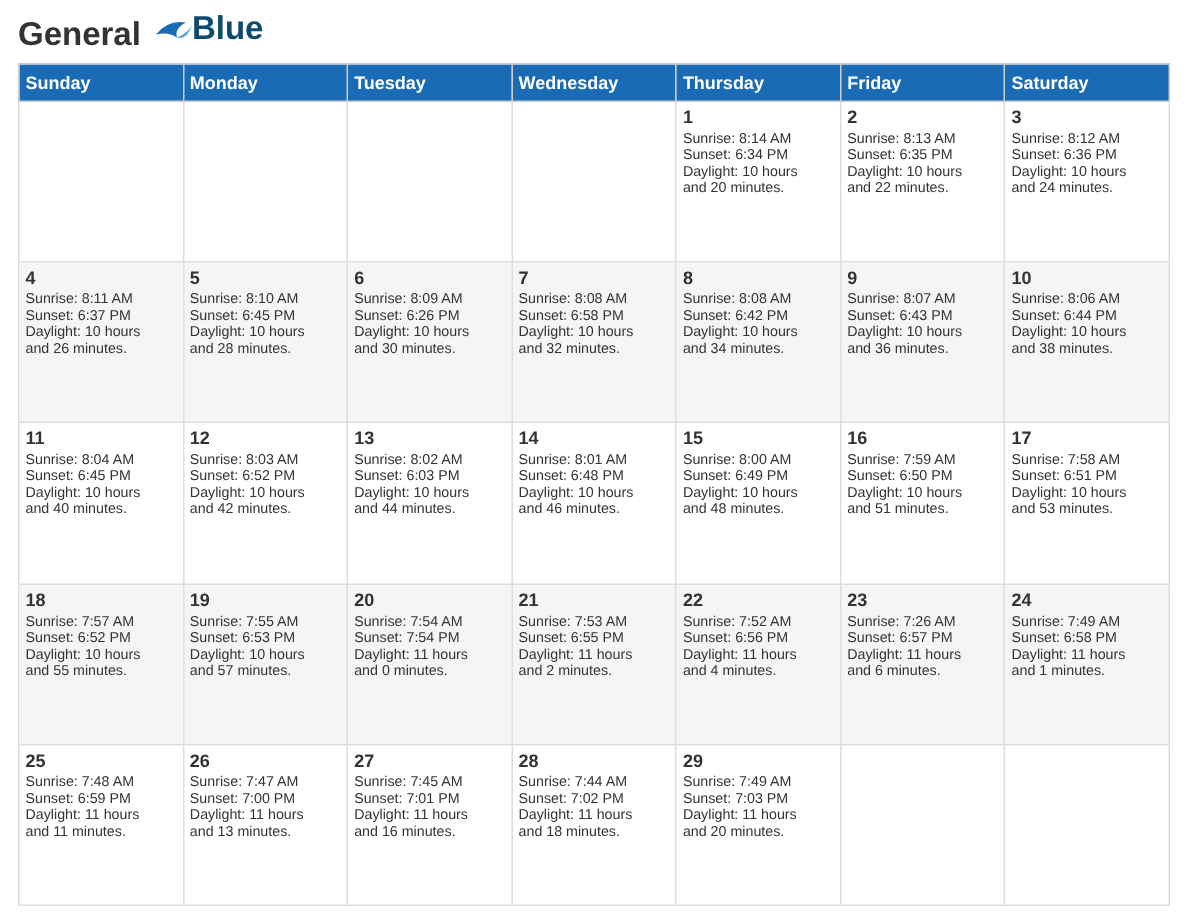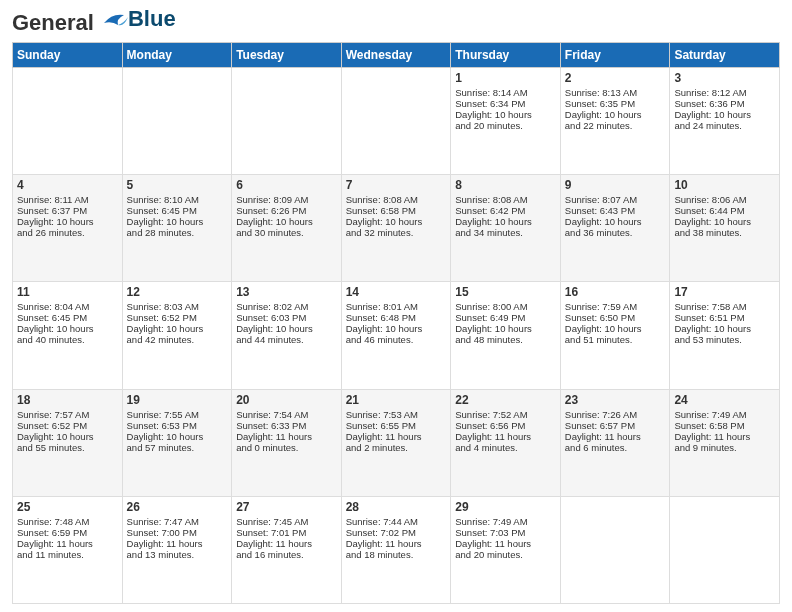--- a/index.html
+++ b/index.html
@@ -261,21 +261,21 @@
           <td>
             <span class="day-num">19</span>
             <div>Sunrise: 7:55 AM</div>
             <div>Sunset: 6:53 PM</div>
             <div>Daylight: 10 hours</div>
             <div>and 57 minutes.</div>
           </td>
           <td>
             <span class="day-num">20</span>
             <div>Sunrise: 7:54 AM</div>
-            <div>Sunset: 6:33 PM</div>
+            <div>Sunset: 7:54 PM</div>
             <div>Daylight: 11 hours</div>
             <div>and 0 minutes.</div>
           </td>
           <td>
             <span class="day-num">21</span>
             <div>Sunrise: 7:53 AM</div>
             <div>Sunset: 6:55 PM</div>
             <div>Daylight: 11 hours</div>
             <div>and 2 minutes.</div>
           </td>
@@ -291,21 +291,21 @@
             <div>Sunrise: 7:26 AM</div>
             <div>Sunset: 6:57 PM</div>
             <div>Daylight: 11 hours</div>
             <div>and 6 minutes.</div>
           </td>
           <td>
             <span class="day-num">24</span>
             <div>Sunrise: 7:49 AM</div>
             <div>Sunset: 6:58 PM</div>
             <div>Daylight: 11 hours</div>
-            <div>and 9 minutes.</div>
+            <div>and 1 minutes.</div>
           </td>
         </tr>
         <tr>
           <td>
             <span class="day-num">25</span>
             <div>Sunrise: 7:48 AM</div>
             <div>Sunset: 6:59 PM</div>
             <div>Daylight: 11 hours</div>
             <div>and 11 minutes.</div>
           </td>

